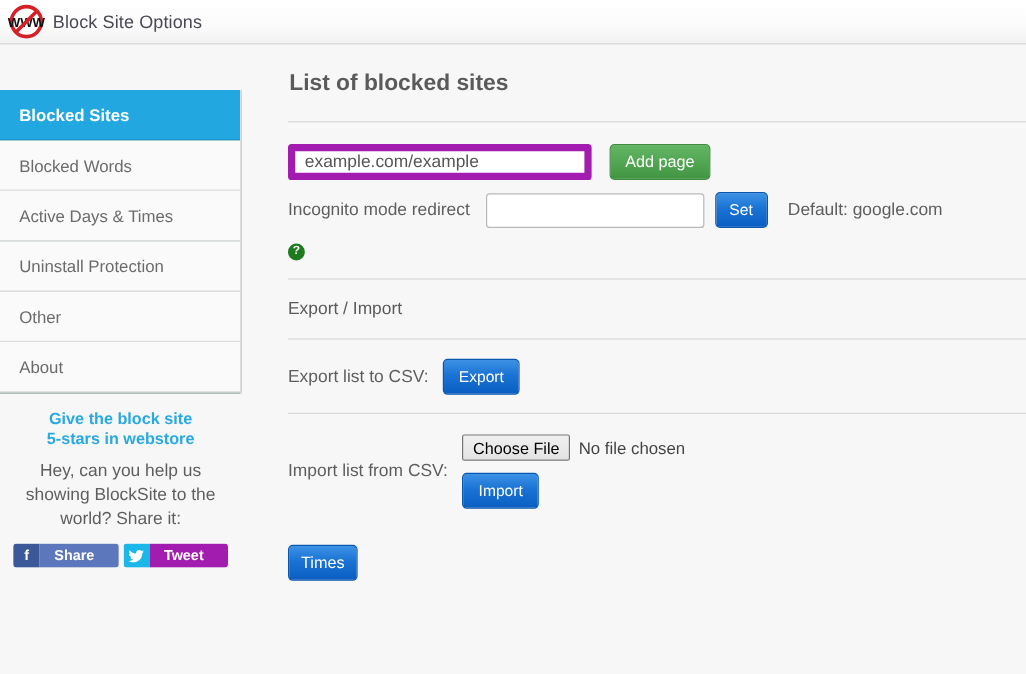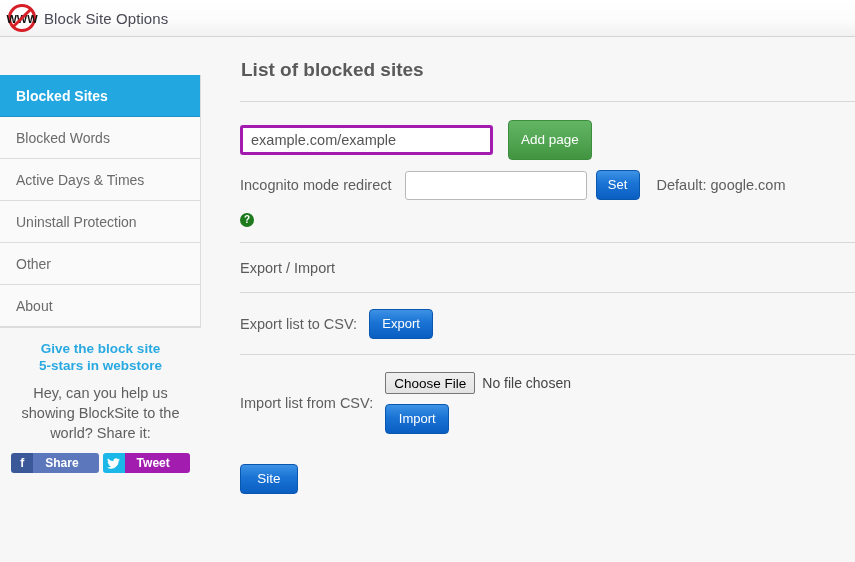--- a/index.html
+++ b/index.html
@@ -157,21 +157,21 @@
     height: 1px;
     background: #d8d8d8;
     margin: 0;
   }
 
   .row { display: flex; align-items: center; }
 
   
   .text-input {
     height: 30px;
-    border: 3px solid #a21caf;
+    border: 6px solid #a21caf;
     border-radius: 3px;
     background: #fff;
     padding: 0 8px;
     font-size: 14.5px;
     color: #555;
     font-family: "Liberation Sans", sans-serif;
     outline: none;
   }
   .text-input::placeholder { color: #6d6d6d; opacity: 1; }
   #site-input { width: 253px; }
@@ -190,21 +190,21 @@
     font-family: "Liberation Sans", sans-serif;
     cursor: pointer;
     padding: 0 12px;
     height: 29px;
     line-height: 29px;
     white-space: nowrap;
   }
   .btn-green {
     background: linear-gradient(to bottom, #62b563 0%, #53a653 50%, #419541 100%);
     border: 1px solid #3e8c3e;
-    height: 40px;
+    height: 30px;
     line-height: 28px;
     font-size: 13.5px;
   }
   .btn-blue {
     background: linear-gradient(to bottom, #3d92e5 0%, #1a73d4 45%, #0a5ec2 100%);
     border: 1px solid #0a57b0;
     border-radius: 4px;
   }
   #set-btn { width: 44px; padding: 0; height: 30px; line-height: 28px; }
   #export-btn { width: 64px; padding: 0; height: 30px; line-height: 28px; }
@@ -361,15 +361,15 @@
       <span class="muted-label">Import list from CSV:</span>
       <div style="margin-left:12px;">
         <div class="file-field">
           <button class="choose-file-btn">Choose File</button>
           <span class="file-name">No file chosen</span>
         </div>
         <button class="btn btn-blue" id="import-btn" style="margin-top:10px;">Import</button>
       </div>
     </div>
 
-    <button class="btn btn-blue" id="close-btn" style="margin-top:30px;">Site</button>
+    <button class="btn btn-blue" id="close-btn" style="margin-top:30px;">Times</button>
   </div>
 </div>
 
 </body></html>

